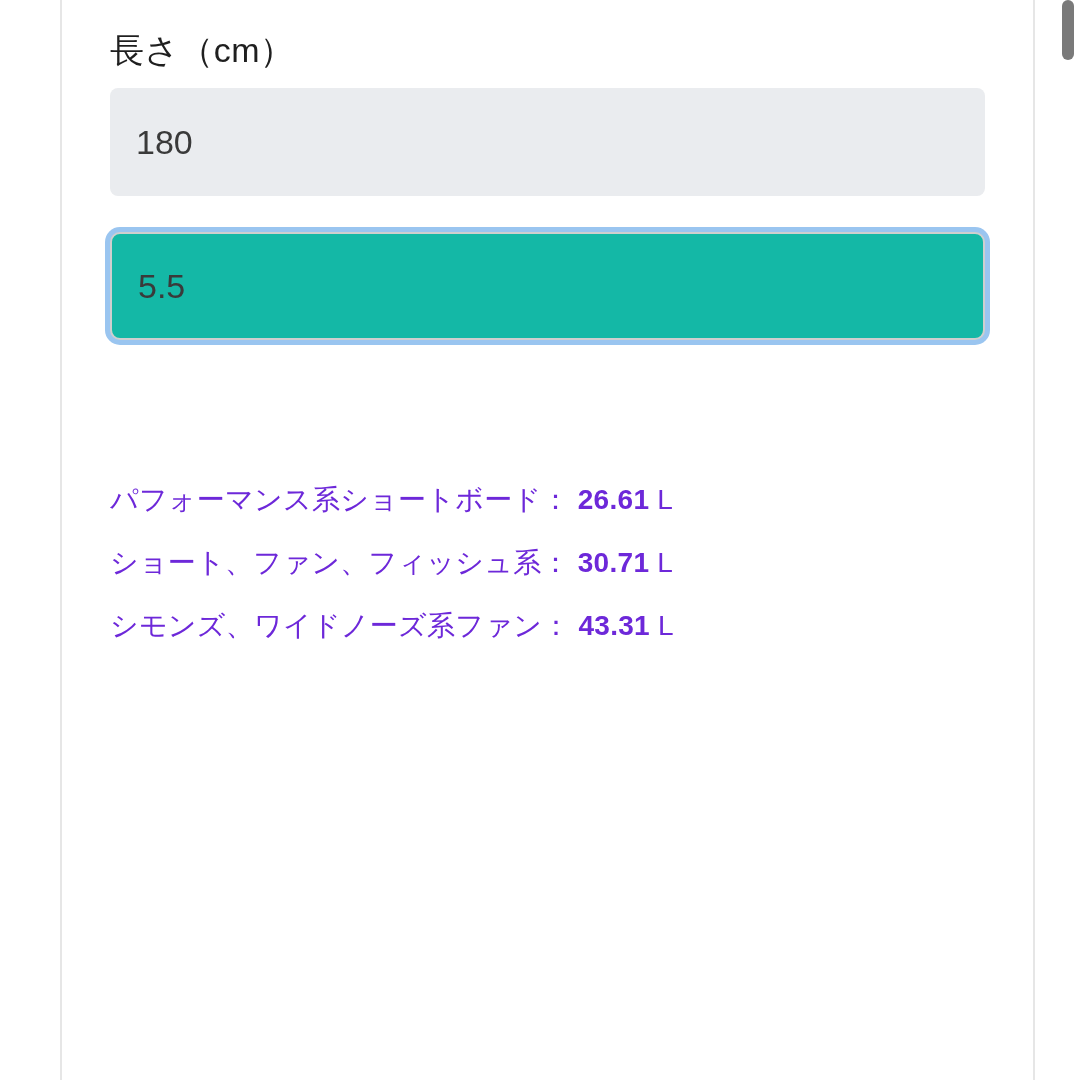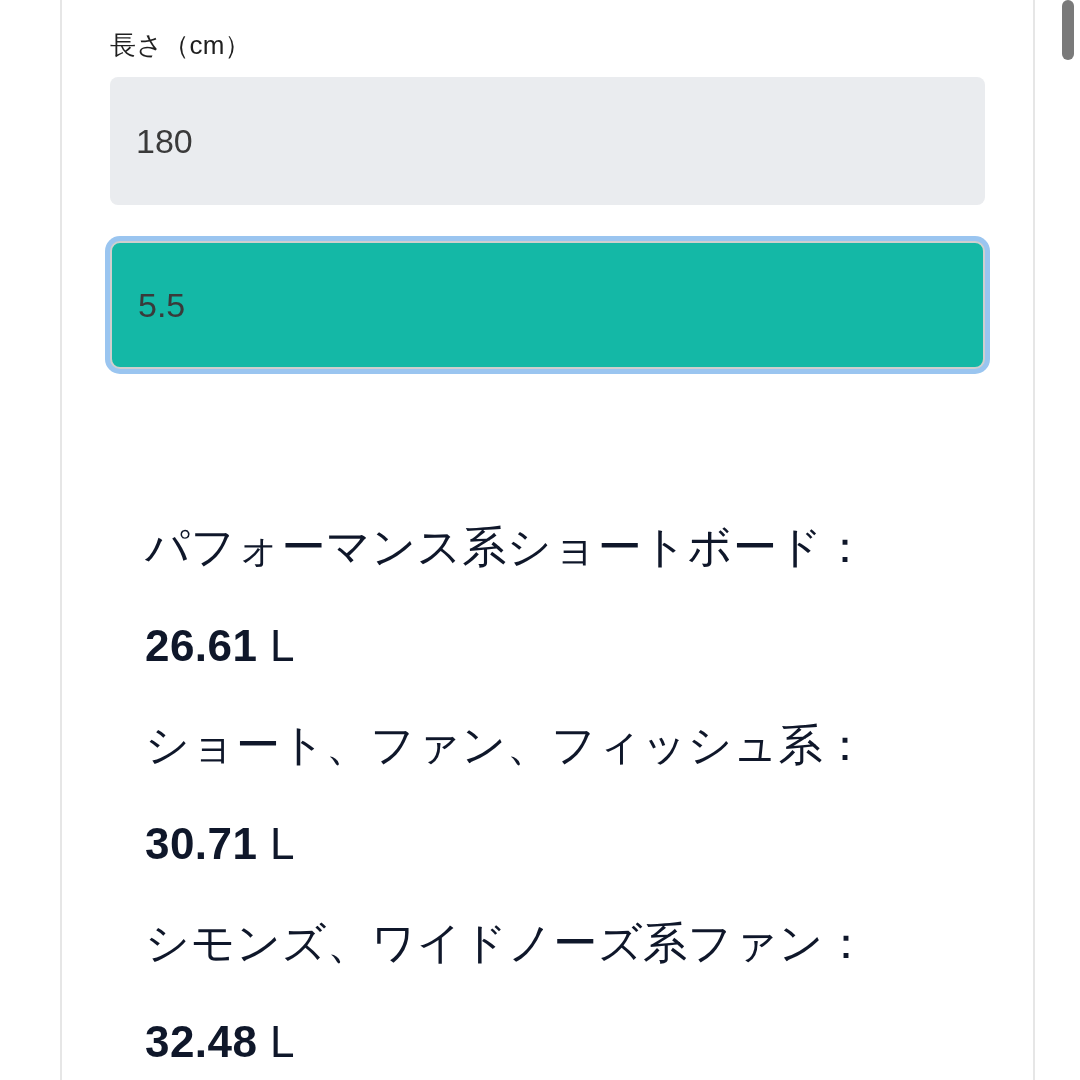--- a/index.html
+++ b/index.html
@@ -36,53 +36,52 @@
       border-right: 2px solid #e6e6e6;
       margin-left: 60px;
       margin-right: 45px;
       height: 100%;
       padding: 28px 48px 0 48px;
     }
     .field-group {
       margin-bottom: 36px;
     }
     .field-label {
-      font-size: 26px;
+      font-size: 34px;
       font-weight: 400;
       color: #1f1f1f;
       margin-bottom: 14px;
       letter-spacing: 0.01em;
     }
     .field-input {
       width: 100%;
-      height: 128px;
+      height: 108px;
       background: #eaecef;
       border: none;
       border-radius: 8px;
       font-size: 34px;
       color: #3a3a3a;
       padding: 0 26px;
       outline: none;
       font-family: inherit;
     }
     .field-input.focused {
       background: #14b8a6;
       border: 2px solid #cfcfcf;
       box-shadow: 0 0 0 5px #9ac5f0;
       border-radius: 10px;
     }
     .results {
       margin-top: 128px;
     }
     .result-line {
-      font-size: 44px;
-      color: #0f172a;
+      font-size: 28px;
+      color: #6d28d9;
       line-height: 2.25;
       letter-spacing: 0.01em;
-      margin-left: 35px;
     }
     .result-line .value {
       font-weight: 700;
     }
   </style>
 </head>
 <body>
 
 <div class="content-panel">
 
@@ -101,21 +100,21 @@
       <span>パフォーマンス系ショートボード：</span>
       <span class="value">26.61</span><span> L</span>
     </div>
     <div class="result-line">
       <span>ショート、ファン、フィッシュ系：</span>
       <span class="value">30.71</span><span> L</span>
     </div>
     <div class="result-line">
       <span>シモンズ、ワイドノーズ系ファン：</span>
       <span> </span>
-      <span class="value">32.48</span><span> L</span>
+      <span class="value">43.31</span><span> L</span>
     </div>
   </div>
 
 </div>
 
 <div class="scrollbar-track">
   <div class="scrollbar-thumb"></div>
 </div>
 
 </body></html>

